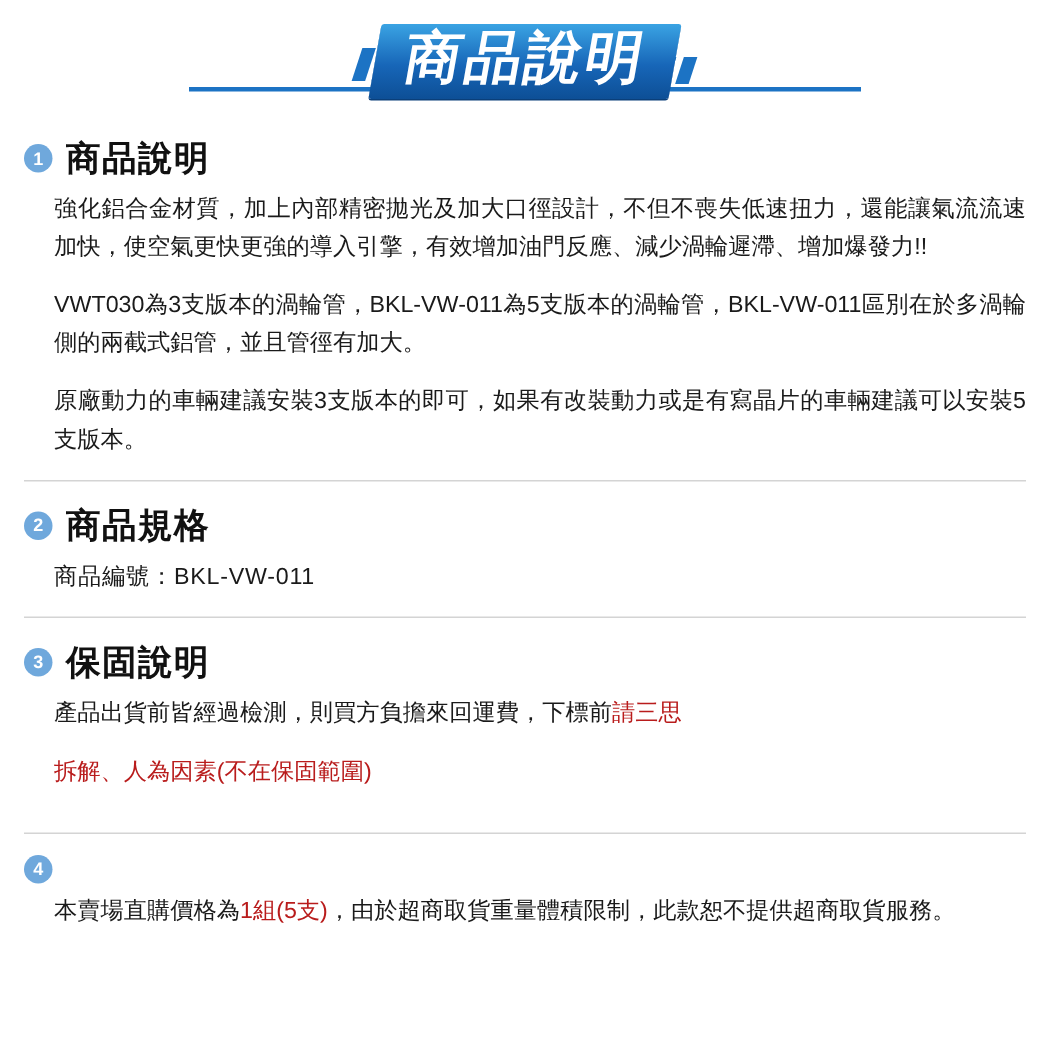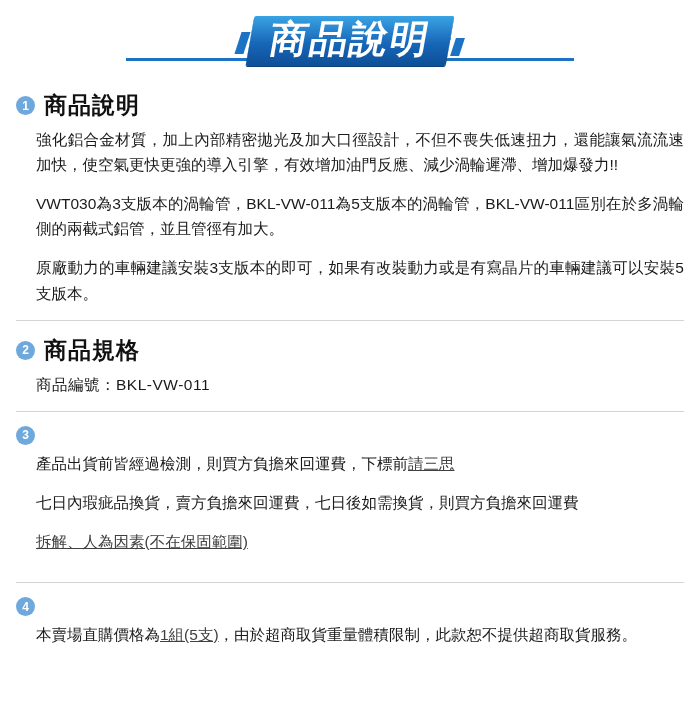--- a/index.html
+++ b/index.html
@@ -115,22 +115,21 @@
     font-size: 15.5px;
     line-height: 1.62;
     color: #1a1a1a;
     margin: 0 0 0 20px;
     text-align: justify;
   }
   .body-text p { margin: 0 0 14px 0; }
   .body-text p.last { margin-bottom: 0; }
   .tight { margin: 0; }
   .accent {
-    color: #404040;
-    text-decoration: underline;
+    color: #b91c1c;
   }
   .mono-code {
     font-family: "Liberation Sans", sans-serif;
     letter-spacing: 0.5px;
   }
 </style>
 </head>
 <body>
 
 <div class="page">
@@ -175,24 +174,24 @@
     <div class="body-text">
       <p class="last mono-code">商品編號：BKL-VW-011</p>
     </div>
   </div>
 
   <hr class="divider">
 
   <div class="section">
     <div class="sec-head">
       <div class="badge">3</div>
+      <div class="sec-title">保固說明</div>
     </div>
     <div class="body-text">
       <p class="tight"><span>產品出貨前皆經過檢測，則買方負擔來回運費，下標前</span><span class="accent">請三思</span></p>
-      <p class="tight">七日內瑕疵品換貨，賣方負擔來回運費，七日後如需換貨，則買方負擔來回運費</p>
       <p class="tight accent">拆解、人為因素(不在保固範圍)</p>
     </div>
   </div>
 
   <hr class="divider">
 
   <div class="section">
     <div class="sec-head">
       <div class="badge">4</div>
     </div>

